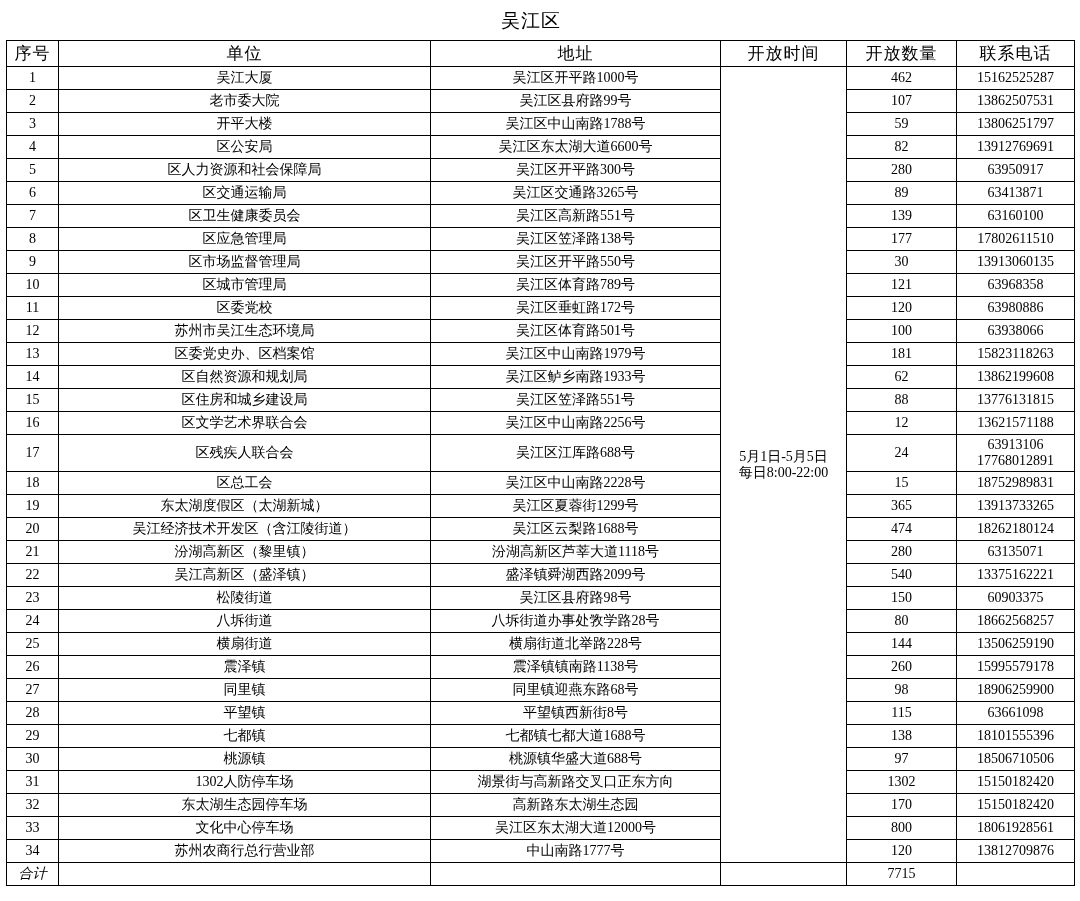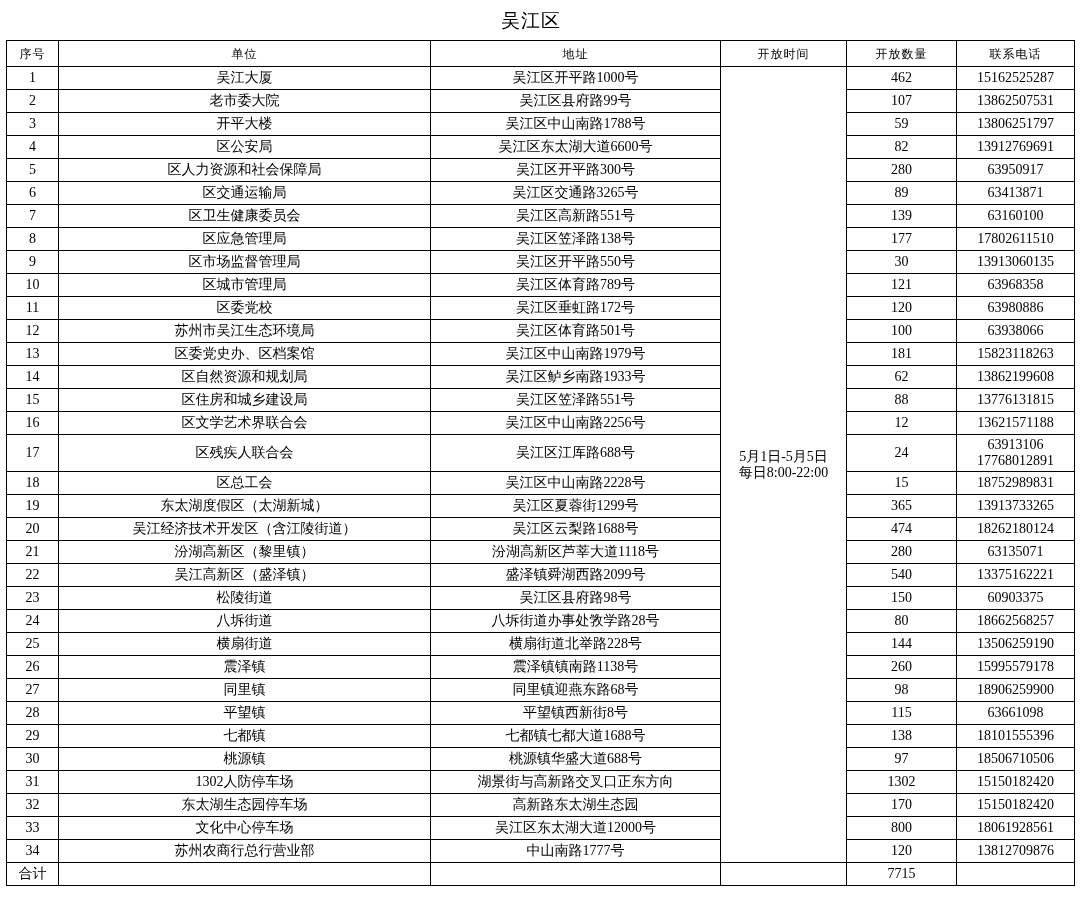--- a/index.html
+++ b/index.html
@@ -40,21 +40,21 @@
     line-height: 16px;
     padding: 2px 3px;
     text-align: center;
     vertical-align: middle;
     font-weight: normal;
     font-family: "Liberation Serif", "DejaVu Serif", serif;
     overflow: hidden;
     white-space: nowrap;
   }
   table.sheet thead th {
-    font-size: 12px;
+    font-size: 17px;
     height: 26px;
     letter-spacing: 1px;
   }
   table.sheet tbody td {
     height: 23px;
   }
   .col-idx   { width: 52px; }
   .col-unit  { width: 372px; }
   .col-addr  { width: 290px; }
   .col-time  { width: 126px; }
@@ -71,20 +71,21 @@
     line-height: 18px;
     white-space: normal;
     margin-top: 16px;
   }
   tr.tall td { height: 42px; }
   tr.total td { height: 24px; }
   td.total-label {
     text-align: left;
     padding-left: 6px;
     font-size: 14px;
+    font-style: italic;
   }
   td.blank { }
 </style>
 </head>
 <body>
 
 <div id="page">
 
   <div class="doc-title">吴江区</div>
 

